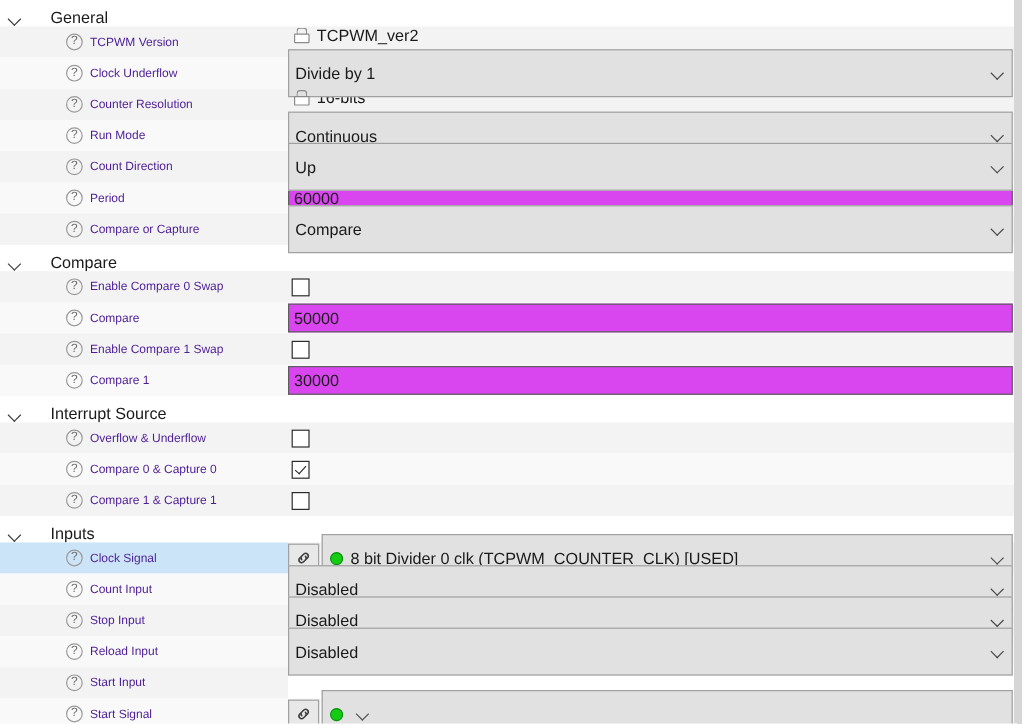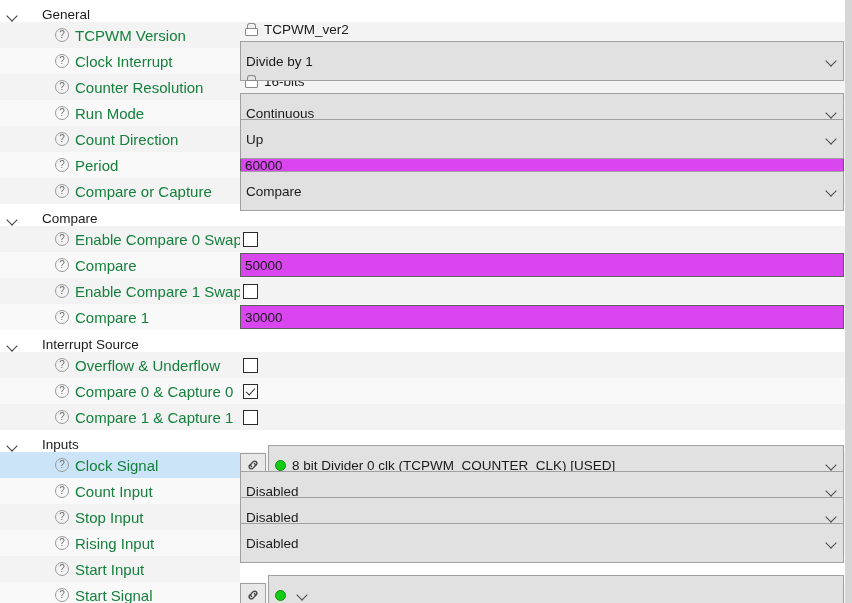--- a/index.html
+++ b/index.html
@@ -67,21 +67,21 @@
   .help-icon {
     flex: 0 0 14px;
     width: 14px; height: 14px;
     border-radius: 50%;
     border: 1.2px solid #9a9a9a;
     color: #6b6b6b;
     font-size: 10px; line-height: 12px;
     text-align: center;
     font-family: "Liberation Sans", sans-serif;
   }
-  .lbl-text { font-size: 15px; color: #15803d; }
+  .lbl-text { font-size: 10px; color: #4c1d95; }
 
   .value-cell {
     flex: 1 1 auto;
     display: flex; align-items: center;
     background: #f3f3f3;
     min-width: 0;
   }
   .row.alt .value-cell { background: #f9f9f9; }
 
   
@@ -204,21 +204,21 @@
         <div class="value-cell">
           <div class="locked">
             <span class="lock-icon"></span>
             <span class="locked-text">TCPWM_ver2</span>
           </div>
         </div>
       </div>
       <div class="row alt">
         <div class="label-cell">
           <span class="help-icon">?</span>
-          <span class="lbl-text">Clock Interrupt</span>
+          <span class="lbl-text">Clock Underflow</span>
         </div>
         <div class="value-cell">
           <div class="combo">
             <span class="combo-text">Divide by 1</span>
             <span class="chev-combo"></span>
           </div>
         </div>
       </div>
       <div class="row">
         <div class="label-cell">
@@ -399,21 +399,21 @@
         <div class="value-cell">
           <div class="combo">
             <span class="combo-text">Disabled</span>
             <span class="chev-combo"></span>
           </div>
         </div>
       </div>
       <div class="row alt">
         <div class="label-cell">
           <span class="help-icon">?</span>
-          <span class="lbl-text">Rising Input</span>
+          <span class="lbl-text">Reload Input</span>
         </div>
         <div class="value-cell">
           <div class="combo">
             <span class="combo-text">Disabled</span>
             <span class="chev-combo"></span>
           </div>
         </div>
       </div>
       <div class="row">
         <div class="label-cell">

